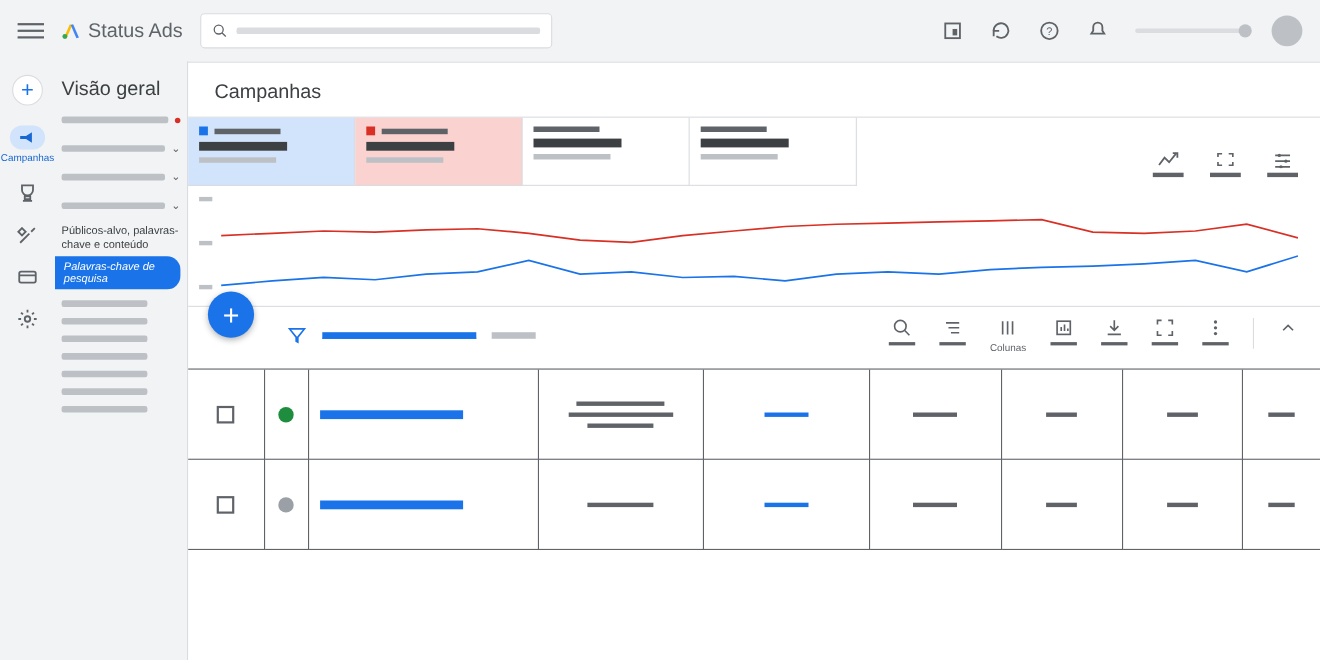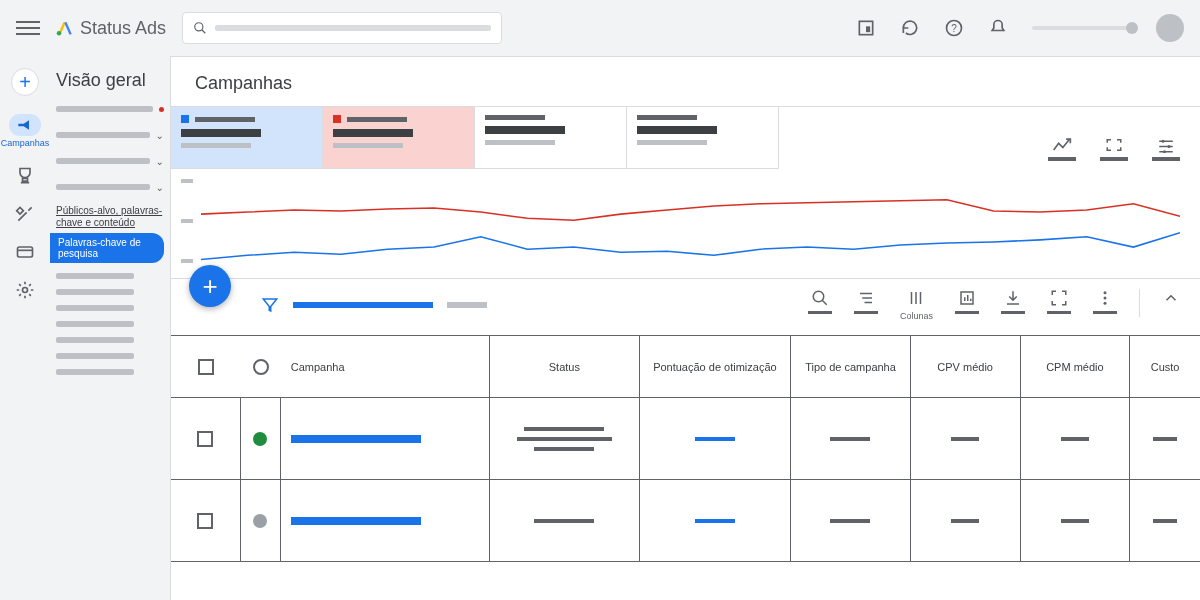--- a/index.html
+++ b/index.html
@@ -30,22 +30,22 @@
 .rail-pill { width: 32px; height: 22px; border-radius: 11px; display: flex; align-items: center; justify-content: center; }
 .rail-label { font-size: 9px; color: #1967d2; }
 .rail-icon { width: 20px; height: 20px; color: #5f6368; cursor: pointer; }
 
 .side-nav { width: 120px; padding: 14px 6px 0 6px; font-size: 11px; color: #3c4043; }
 .side-nav .vh { font-size: 18px; margin-bottom: 8px; }
 .nav-row { display: flex; align-items: center; justify-content: space-between; height: 20px; margin-bottom: 6px; cursor: pointer; }
 .nav-row .bar { height: 6px; background: #bdc1c6; border-radius: 2px; flex: 1; margin-right: 6px; }
 .nav-row .chev { color: #5f6368; font-size: 10px; }
 .nav-row .dot { width: 5px; height: 5px; background: #d93025; border-radius: 50%; }
-.nav-text { font-size: 10px; line-height: 12px; margin: 8px 0 4px; position: relative; text-decoration: underline; }
-.nav-pill { background: #1a73e8; color: #fff; font-size: 10px; padding: 4px 8px; border-radius: 0 12px 12px 0; margin-left: -6px; margin-bottom: 6px; }
+.nav-text { font-size: 10px; line-height: 12px; margin: 8px 0 4px; position: relative; }
+.nav-pill { background: #1a73e8; color: #fff; font-size: 10px; padding: 4px 8px; border-radius: 0 12px 12px 0; margin-left: -6px; margin-bottom: 6px; font-style: italic; }
 .nav-ph { height: 6px; background: #bdc1c6; border-radius: 2px; margin: 10px 30px 10px 0; }
 
 .content { flex: 1; background: #fff; border-top: 1px solid #dadce0; border-left: 1px solid #dadce0; overflow: hidden; }
 .content-header { padding: 16px 24px 12px; font-size: 18px; color: #3c4043; }
 
 .metric-cards { display: flex; border-top: 1px solid #dadce0; }
 .metric-card { width: 152px; height: 62px; border-right: 1px solid #dadce0; border-bottom: 1px solid #dadce0; padding: 8px 10px; display: flex; flex-direction: column; gap: 6px; cursor: pointer; }
 .metric-card .top { display: flex; align-items: center; gap: 6px; }
 .metric-card .sq { width: 8px; height: 8px; }
 .metric-card .txt { height: 5px; background: #5f6368; width: 60px; }
@@ -339,35 +339,20 @@
         <div class="tb-divider"></div>
         <div class="tb-item">
             <svg width="18" height="18" viewBox="0 0 24 24">
               <path d="M6 15l6-6 6 6" fill="none" stroke="#5f6368" stroke-width="2"></path>
             </svg>
           </div>
       </div>
     </div>
 
     <div class="table">
-      <div class="trow thead">
-        <div class="tcell c-check">
-            <div class="checkbox"></div>
-          </div>
-        <div class="tcell c-dot">
-            <div class="radio"></div>
-          </div>
-        <div class="tcell c-camp">Campanha</div>
-        <div class="tcell c-status">Status</div>
-        <div class="tcell c-opt">Pontuação de otimização</div>
-        <div class="tcell c-type">Tipo de campanha</div>
-        <div class="tcell c-cpv">CPV médio</div>
-        <div class="tcell c-cpm">CPM médio</div>
-        <div class="tcell c-custo">Custo</div>
-      </div>
       <div class="trow tbody">
         <div class="tcell c-check">
             <div class="checkbox"></div>
           </div>
         <div class="tcell c-dot">
             <div class="status-dot" style="background:#1e8e3e"></div>
           </div>
         <div class="tcell c-camp">
             <div class="camp-bar"></div>
           </div>

